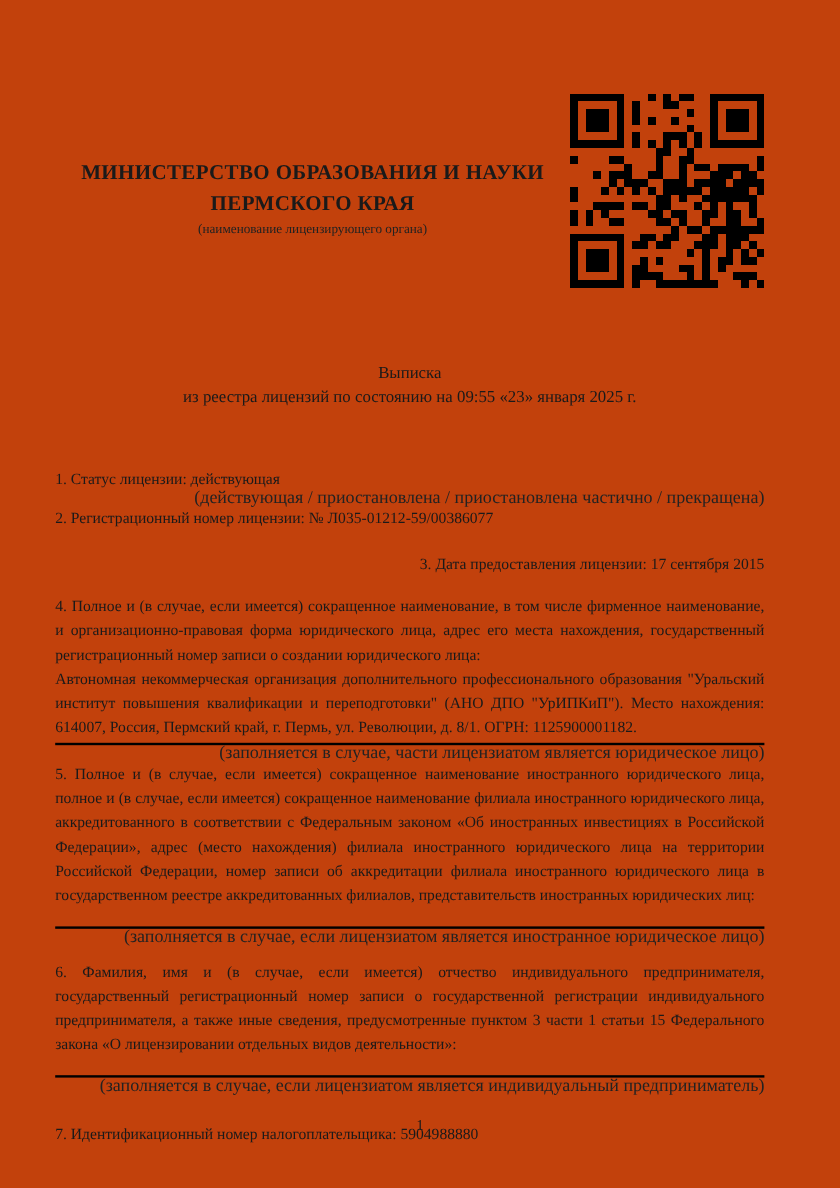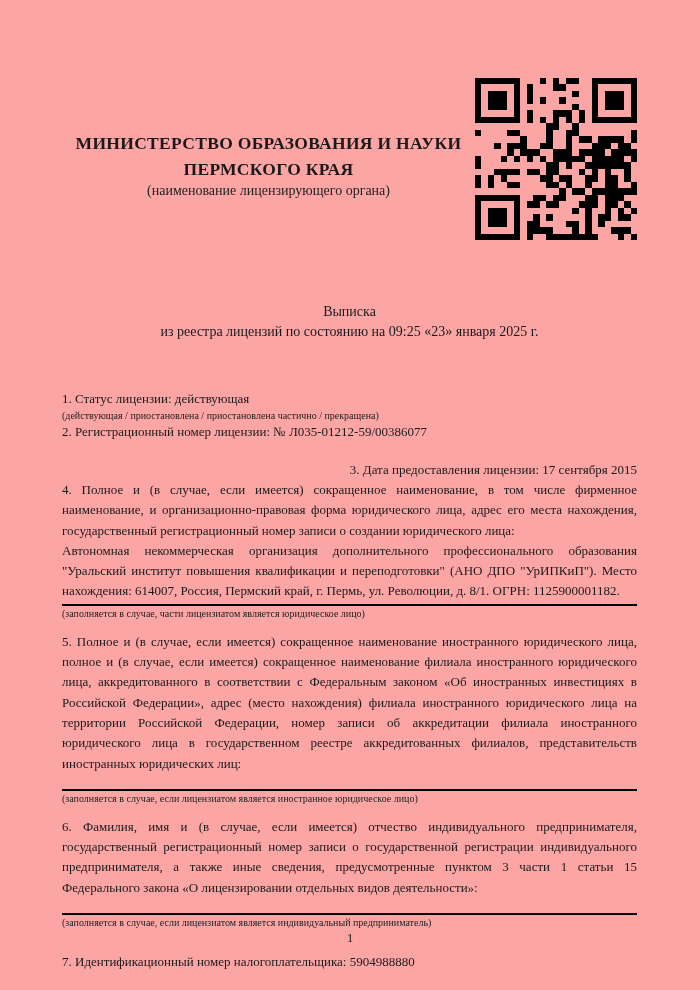--- a/index.html
+++ b/index.html
@@ -5,27 +5,27 @@
   html, body {
     margin: 0;
     padding: 0;
     background: #ffffff;
   }
   .page {
     position: relative;
     width: 700px;
     height: 990px;
     margin: 0 auto;
-    background: #fca5a5;
+    background: #c2410c;
     color: #1a1a1a;
     font-family: "Liberation Serif", "DejaVu Serif", serif;
     font-size: 13px;
     line-height: 20px;
     box-sizing: border-box;
-    padding: 0 63px 0 62px;
+    padding: 0 63px 0 46px;
     overflow: hidden;
   }
   
   .header-row {
     display: flex;
     justify-content: space-between;
     align-items: flex-start;
     margin-top: 78px;
     height: 162px;
   }
@@ -34,21 +34,21 @@
     text-align: center;
     padding-top: 52px;
   }
   .ministry-name {
     font-weight: bold;
     font-size: 17.5px;
     line-height: 26px;
     letter-spacing: 0.3px;
   }
   .ministry-caption {
-    font-size: 14px;
+    font-size: 11px;
     line-height: 12px;
     margin-top: 3px;
     color: #222;
   }
   .qr-box {
     width: 162px;
     height: 162px;
     flex: 0 0 auto;
   }
   
@@ -60,37 +60,37 @@
   }
   
   .item { margin: 0; font-family: Liberation Serif, serif; }
   .item-line { font-size: 13px; line-height: 20px; }
   .item-par {
     font-size: 13px;
     line-height: 20.3px;
     text-align: justify;
   }
   .small-caption {
-    font-size: 10px;
+    font-size: 15px;
     line-height: 13px;
-    text-align: left;
+    text-align: right;
     color: #222;
   }
   .rule {
     border: none;
     border-top: 2px solid #000;
     margin: 2px 0 1px 0;
     height: 0;
   }
   .blank-value { height: 13px; }
   .mt-item1 { margin-top: 47px; }
   .mt-item2 { margin-top: 0; }
   .mt-item3 { margin-top: 18px; text-align: right; }
-  .mt-item4 { }
-  .mt-item5 { margin-top: 12px; }
+  .mt-item4 { margin-top: 15px; }
+  .mt-item5 { }
   .mt-item6 { margin-top: 12px; }
   .mt-item7 { margin-top: 23px; }
   
   .page-number {
     position: absolute;
     bottom: 42px;
     left: 0;
     width: 100%;
     text-align: center;
     font-size: 12.5px;
@@ -109,21 +109,21 @@
     </div>
     <div class="qr-box">
       <svg id="qr-svg" width="162" height="162" viewBox="0 0 25 25" shape-rendering="crispEdges">
           <path d="M0 0h1v1h-1zM1 0h1v1h-1zM2 0h1v1h-1zM3 0h1v1h-1zM4 0h1v1h-1zM5 0h1v1h-1zM6 0h1v1h-1zM10 0h1v1h-1zM12 0h1v1h-1zM14 0h1v1h-1zM15 0h1v1h-1zM18 0h1v1h-1zM19 0h1v1h-1zM20 0h1v1h-1zM21 0h1v1h-1zM22 0h1v1h-1zM23 0h1v1h-1zM24 0h1v1h-1zM0 1h1v1h-1zM6 1h1v1h-1zM8 1h1v1h-1zM12 1h1v1h-1zM13 1h1v1h-1zM18 1h1v1h-1zM24 1h1v1h-1zM0 2h1v1h-1zM2 2h1v1h-1zM3 2h1v1h-1zM4 2h1v1h-1zM6 2h1v1h-1zM8 2h1v1h-1zM15 2h1v1h-1zM18 2h1v1h-1zM20 2h1v1h-1zM21 2h1v1h-1zM22 2h1v1h-1zM24 2h1v1h-1zM0 3h1v1h-1zM2 3h1v1h-1zM3 3h1v1h-1zM4 3h1v1h-1zM6 3h1v1h-1zM8 3h1v1h-1zM10 3h1v1h-1zM13 3h1v1h-1zM18 3h1v1h-1zM20 3h1v1h-1zM21 3h1v1h-1zM22 3h1v1h-1zM24 3h1v1h-1zM0 4h1v1h-1zM2 4h1v1h-1zM3 4h1v1h-1zM4 4h1v1h-1zM6 4h1v1h-1zM15 4h1v1h-1zM18 4h1v1h-1zM20 4h1v1h-1zM21 4h1v1h-1zM22 4h1v1h-1zM24 4h1v1h-1zM0 5h1v1h-1zM6 5h1v1h-1zM8 5h1v1h-1zM12 5h1v1h-1zM13 5h1v1h-1zM14 5h1v1h-1zM16 5h1v1h-1zM18 5h1v1h-1zM24 5h1v1h-1zM0 6h1v1h-1zM1 6h1v1h-1zM2 6h1v1h-1zM3 6h1v1h-1zM4 6h1v1h-1zM5 6h1v1h-1zM6 6h1v1h-1zM8 6h1v1h-1zM10 6h1v1h-1zM12 6h1v1h-1zM14 6h1v1h-1zM16 6h1v1h-1zM18 6h1v1h-1zM19 6h1v1h-1zM20 6h1v1h-1zM21 6h1v1h-1zM22 6h1v1h-1zM23 6h1v1h-1zM24 6h1v1h-1zM11 7h1v1h-1zM12 7h1v1h-1zM15 7h1v1h-1zM0 8h1v1h-1zM5 8h1v1h-1zM6 8h1v1h-1zM11 8h1v1h-1zM14 8h1v1h-1zM15 8h1v1h-1zM24 8h1v1h-1zM7 9h1v1h-1zM11 9h1v1h-1zM14 9h1v1h-1zM16 9h1v1h-1zM17 9h1v1h-1zM19 9h1v1h-1zM20 9h1v1h-1zM21 9h1v1h-1zM22 9h1v1h-1zM24 9h1v1h-1zM3 10h1v1h-1zM5 10h1v1h-1zM6 10h1v1h-1zM7 10h1v1h-1zM10 10h1v1h-1zM11 10h1v1h-1zM14 10h1v1h-1zM18 10h1v1h-1zM19 10h1v1h-1zM20 10h1v1h-1zM22 10h1v1h-1zM23 10h1v1h-1zM5 11h1v1h-1zM7 11h1v1h-1zM8 11h1v1h-1zM9 11h1v1h-1zM12 11h1v1h-1zM13 11h1v1h-1zM14 11h1v1h-1zM16 11h1v1h-1zM17 11h1v1h-1zM18 11h1v1h-1zM19 11h1v1h-1zM21 11h1v1h-1zM22 11h1v1h-1zM23 11h1v1h-1zM24 11h1v1h-1zM0 12h1v1h-1zM4 12h1v1h-1zM6 12h1v1h-1zM8 12h1v1h-1zM10 12h1v1h-1zM12 12h1v1h-1zM13 12h1v1h-1zM14 12h1v1h-1zM15 12h1v1h-1zM16 12h1v1h-1zM18 12h1v1h-1zM19 12h1v1h-1zM20 12h1v1h-1zM21 12h1v1h-1zM22 12h1v1h-1zM24 12h1v1h-1zM0 13h1v1h-1zM11 13h1v1h-1zM12 13h1v1h-1zM14 13h1v1h-1zM17 13h1v1h-1zM18 13h1v1h-1zM19 13h1v1h-1zM20 13h1v1h-1zM21 13h1v1h-1zM22 13h1v1h-1zM23 13h1v1h-1zM3 14h1v1h-1zM4 14h1v1h-1zM5 14h1v1h-1zM6 14h1v1h-1zM8 14h1v1h-1zM9 14h1v1h-1zM11 14h1v1h-1zM12 14h1v1h-1zM16 14h1v1h-1zM18 14h1v1h-1zM20 14h1v1h-1zM23 14h1v1h-1zM0 15h1v1h-1zM2 15h1v1h-1zM4 15h1v1h-1zM10 15h1v1h-1zM11 15h1v1h-1zM13 15h1v1h-1zM14 15h1v1h-1zM17 15h1v1h-1zM18 15h1v1h-1zM20 15h1v1h-1zM21 15h1v1h-1zM23 15h1v1h-1zM0 16h1v1h-1zM2 16h1v1h-1zM5 16h1v1h-1zM6 16h1v1h-1zM11 16h1v1h-1zM12 16h1v1h-1zM14 16h1v1h-1zM17 16h1v1h-1zM20 16h1v1h-1zM21 16h1v1h-1zM24 16h1v1h-1zM13 17h1v1h-1zM15 17h1v1h-1zM16 17h1v1h-1zM18 17h1v1h-1zM19 17h1v1h-1zM20 17h1v1h-1zM21 17h1v1h-1zM22 17h1v1h-1zM23 17h1v1h-1zM24 17h1v1h-1zM0 18h1v1h-1zM1 18h1v1h-1zM2 18h1v1h-1zM3 18h1v1h-1zM4 18h1v1h-1zM5 18h1v1h-1zM6 18h1v1h-1zM9 18h1v1h-1zM10 18h1v1h-1zM12 18h1v1h-1zM13 18h1v1h-1zM17 18h1v1h-1zM18 18h1v1h-1zM20 18h1v1h-1zM21 18h1v1h-1zM22 18h1v1h-1zM0 19h1v1h-1zM6 19h1v1h-1zM8 19h1v1h-1zM9 19h1v1h-1zM11 19h1v1h-1zM12 19h1v1h-1zM16 19h1v1h-1zM17 19h1v1h-1zM18 19h1v1h-1zM20 19h1v1h-1zM21 19h1v1h-1zM23 19h1v1h-1zM0 20h1v1h-1zM2 20h1v1h-1zM3 20h1v1h-1zM4 20h1v1h-1zM6 20h1v1h-1zM15 20h1v1h-1zM17 20h1v1h-1zM20 20h1v1h-1zM22 20h1v1h-1zM24 20h1v1h-1zM0 21h1v1h-1zM2 21h1v1h-1zM3 21h1v1h-1zM4 21h1v1h-1zM6 21h1v1h-1zM9 21h1v1h-1zM11 21h1v1h-1zM17 21h1v1h-1zM19 21h1v1h-1zM20 21h1v1h-1zM22 21h1v1h-1zM23 21h1v1h-1zM0 22h1v1h-1zM2 22h1v1h-1zM3 22h1v1h-1zM4 22h1v1h-1zM6 22h1v1h-1zM8 22h1v1h-1zM9 22h1v1h-1zM14 22h1v1h-1zM15 22h1v1h-1zM17 22h1v1h-1zM19 22h1v1h-1zM0 23h1v1h-1zM6 23h1v1h-1zM8 23h1v1h-1zM9 23h1v1h-1zM10 23h1v1h-1zM11 23h1v1h-1zM15 23h1v1h-1zM17 23h1v1h-1zM21 23h1v1h-1zM22 23h1v1h-1zM23 23h1v1h-1zM0 24h1v1h-1zM1 24h1v1h-1zM2 24h1v1h-1zM3 24h1v1h-1zM4 24h1v1h-1zM5 24h1v1h-1zM6 24h1v1h-1zM8 24h1v1h-1zM11 24h1v1h-1zM12 24h1v1h-1zM13 24h1v1h-1zM14 24h1v1h-1zM15 24h1v1h-1zM16 24h1v1h-1zM17 24h1v1h-1zM18 24h1v1h-1zM22 24h1v1h-1zM24 24h1v1h-1z" fill="#000000"></path>
         </svg>
     </div>
   </div>
 
   <div class="doc-title">
     <div>Выписка</div>
-    <div>из реестра лицензий по состоянию на 09:25 «23» января 2025 г.</div>
+    <div>из реестра лицензий по состоянию на 09:55 «23» января 2025 г.</div>
   </div>
 
   <div class="item mt-item1">
     <div class="item-line">1. Статус лицензии: действующая</div>
     <div class="small-caption">(действующая / приостановлена / приостановлена частично / прекращена)</div>
   </div>
 
   <div class="item mt-item2">
     <div class="item-line">2. Регистрационный номер лицензии: № Л035-01212-59/00386077</div>
   </div>

